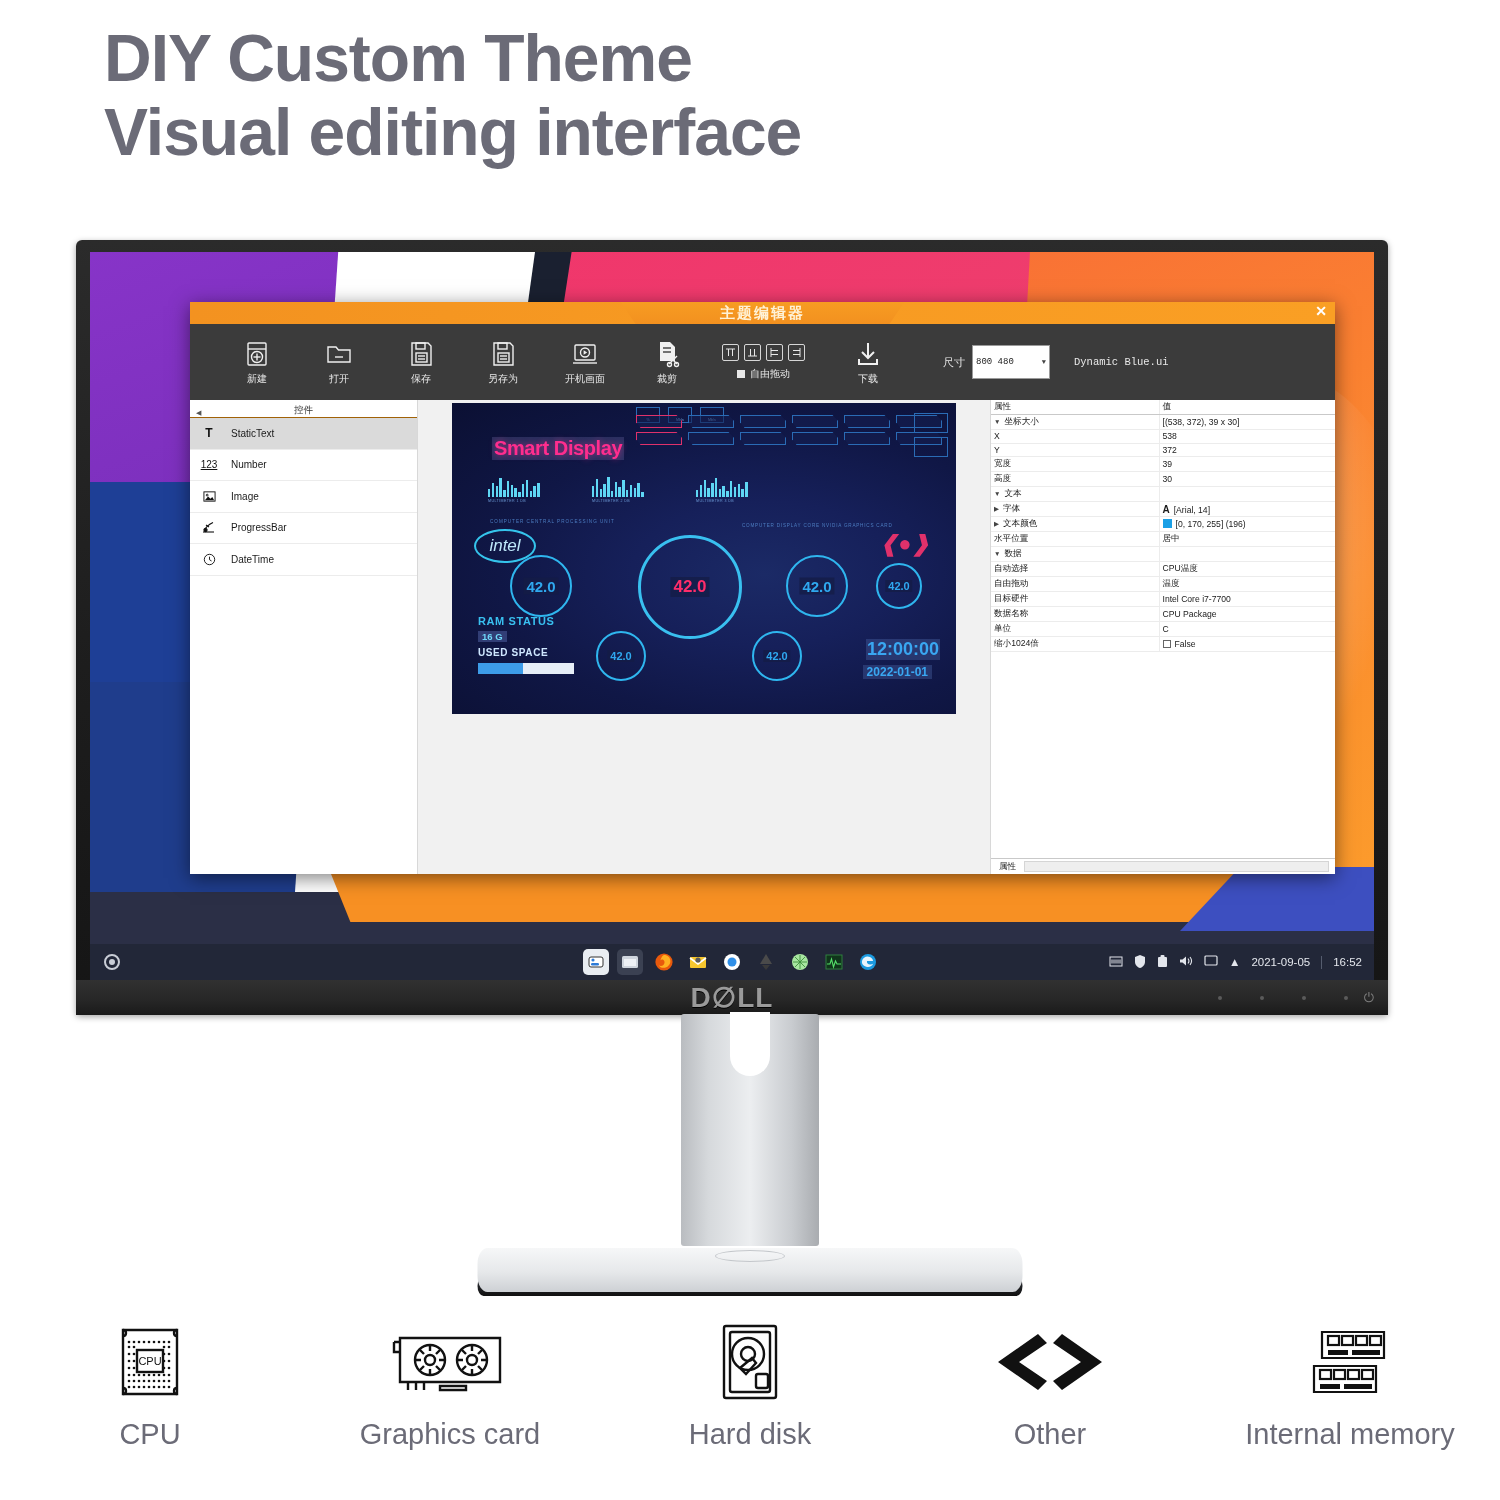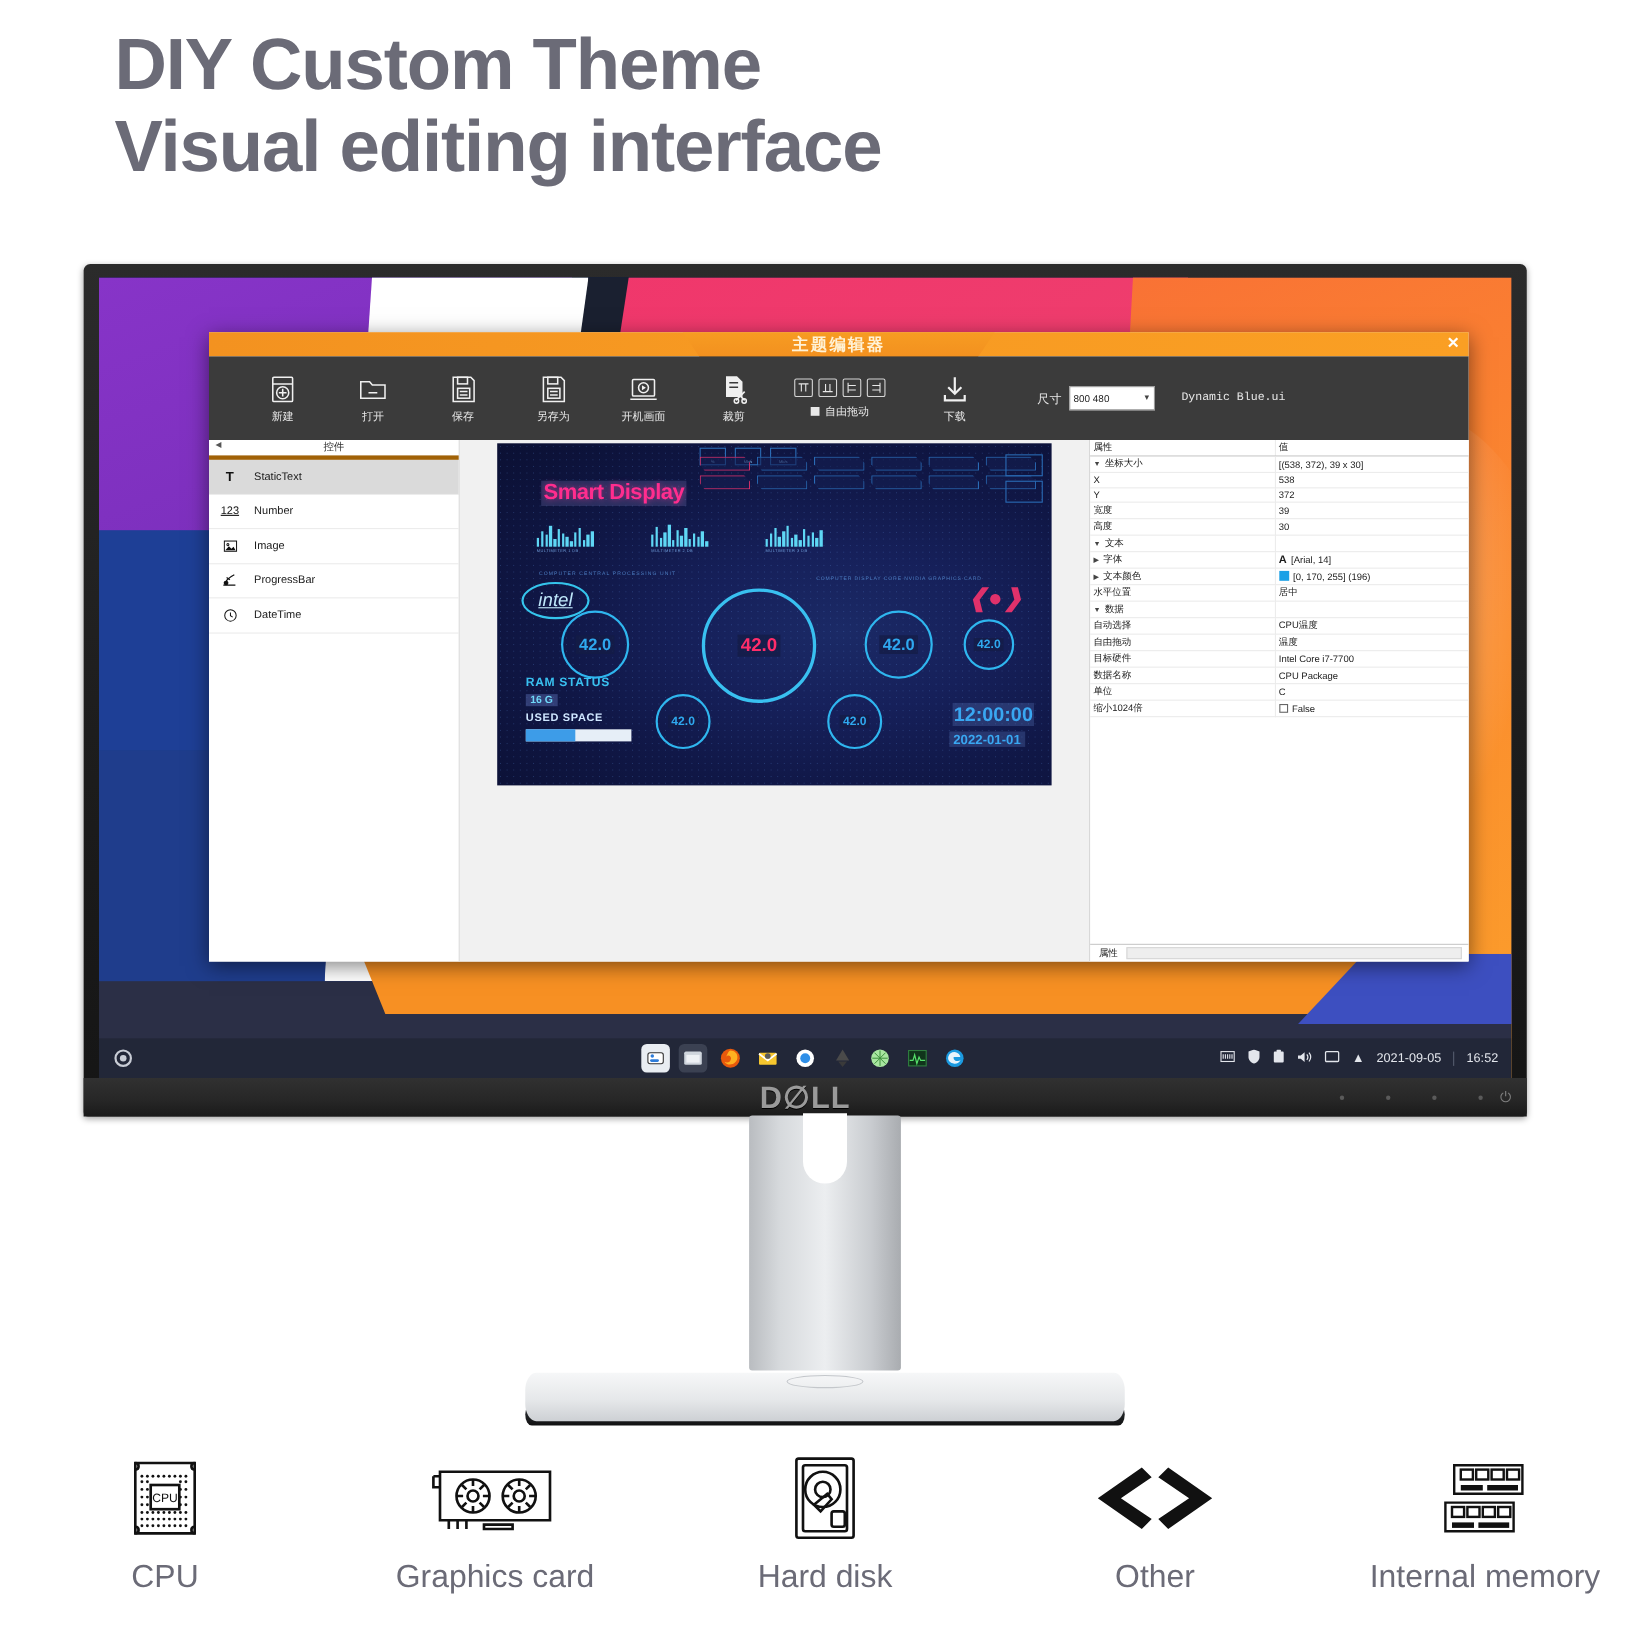--- a/index.html
+++ b/index.html
@@ -116,32 +116,32 @@
   .tool-lbl { color:#e8e8e8; font-size:10px; }
   .align-group { display:flex; flex-direction:column; align-items:center; margin-left:14px; gap:6px; }
   .align-row { display:flex; gap:5px; }
   .align-btn { width:17px; height:17px; border:1px solid #d6d6d6; border-radius:2px; display:flex; align-items:center; justify-content:center; }
   .align-btn svg { display:block; }
   .free-drag { display:flex; align-items:center; gap:5px; color:#e8e8e8; font-size:10px; }
   .chk { width:8px; height:8px; background:#e8e8e8; display:inline-block; }
   .size-group { display:flex; align-items:center; gap:7px; margin-left:34px; }
   .size-lbl { color:#e8e8e8; font-size:11px; }
   .size-select {
-    width:78px; height:22px; background:#fff; border:1px solid #9a9a9a;
+    width:78px; height:34px; background:#fff; border:1px solid #9a9a9a;
     display:flex; align-items:center; justify-content:space-between; padding:0 3px;
-    font-size:9px; color:#222; font-family:Liberation Sans, sans-serif;
+    font-size:9px; color:#222; font-family:Liberation Mono, monospace;
   }
   .size-select .cv { font-size:7px; color:#444; }
   .file-name { color:#e8e8e8; font-size:10.5px; font-family:"Liberation Mono", monospace; margin-left:24px; }
 
   .app-body { display:flex; height:474px; background:#ffffff; }
 
   
   .wpanel { width:228px; border-right:1px solid #d8d8d8; background:#fff; }
-  .wpanel-head { height:18px; display:flex; align-items:flex-start; position:relative; border-bottom:4px solid #a16207; }
+  .wpanel-head { height:18px; display:flex; align-items:flex-end; position:relative; border-bottom:1px solid #a16207; }
   .wpanel-head .caret { position:absolute; left:6px; font-size:7px; color:#555; }
   .wpanel-head span.t { width:100%; text-align:center; font-size:9.5px; color:#333; }
   .witem { height:31.5px; display:flex; align-items:center; padding-left:10px; gap:13px; border-bottom:1px solid #ececec; cursor:pointer; }
   .witem.sel { background:#dadada; }
   .wicon { width:18px; display:flex; justify-content:center; font-size:12px; color:#111; }
   .wlabel { font-size:10px; color:#1a1a1a; }
 
   
   .canvas-wrap { flex:1; background:#f1f1f1; padding:3px 8px; }
   .canvas {
@@ -161,21 +161,21 @@
     text-shadow:0 0 6px rgba(255,45,142,.55);
   }
   .eq-row { position:absolute; left:36px; top:74px; display:flex; gap:30px; }
   .eq { width:74px; }
   .eq .bars { display:flex; align-items:flex-end; gap:1.4px; height:20px; }
   .eq .bars i { width:2.4px; background:#5fd7f5; display:block; }
   .eq .cap { font-size:3.6px; color:#6e9bd8; letter-spacing:.4px; margin-top:2px; }
   .cpu-cap { position:absolute; left:38px; top:116px; font-size:4.6px; color:#4c7cc0; letter-spacing:1px;}
   .gpu-cap { position:absolute; left:290px; top:120px; font-size:4.6px; color:#4c7cc0; letter-spacing:.8px;}
 
-  .intel { position:absolute; left:22px; top:126px; width:62px; height:34px; border:2px solid #35c4ec; border-radius:50%; display:flex; align-items:center; justify-content:center; color:#bfe8fb; font-size:17px; font-style:italic;text-decoration:underline;}
+  .intel { position:absolute; left:22px; top:126px; width:62px; height:34px; border:2px solid #35c4ec; border-radius:50%; display:flex; align-items:center; justify-content:center; color:#bfe8fb; font-size:17px; font-style:italic;}
   .rog { position:absolute; right:26px; top:128px; color:#e0316b; font-size:22px; font-weight:bold; font-style:italic; }
 
   .gauge { position:absolute; border-radius:50%; }
   .g-ring { border:2.5px solid #2fb6ef; }
   .g1 { left:58px; top:152px; width:62px; height:62px; }
   .g2 { left:186px; top:132px; width:104px; height:104px; border:3px solid #39c0f0; }
   .g3 { left:334px; top:152px; width:62px; height:62px; }
   .g4 { left:424px; top:160px; width:46px; height:46px; }
   .g5 { left:144px; top:228px; width:50px; height:50px; }
   .g6 { left:300px; top:228px; width:50px; height:50px; }

